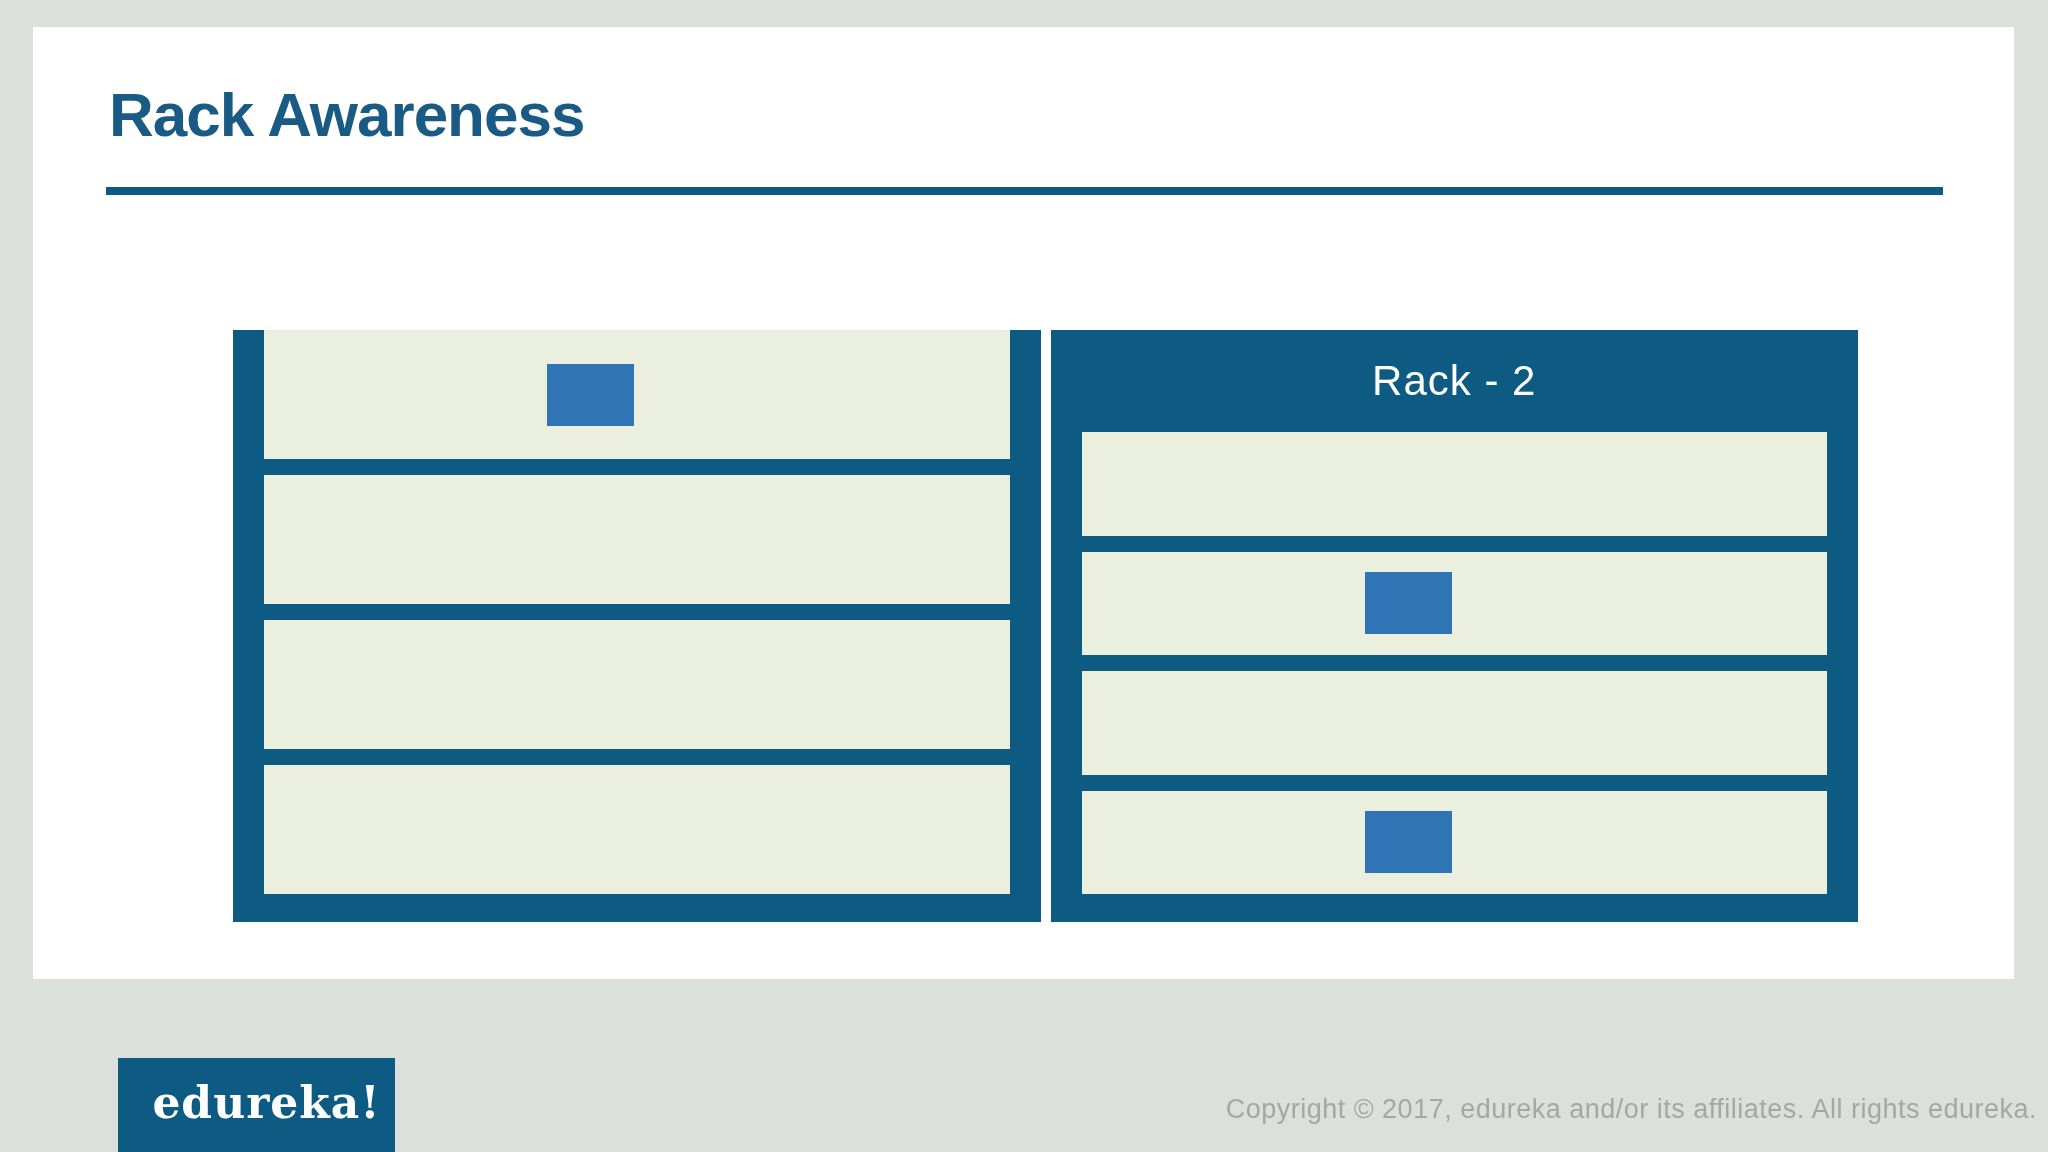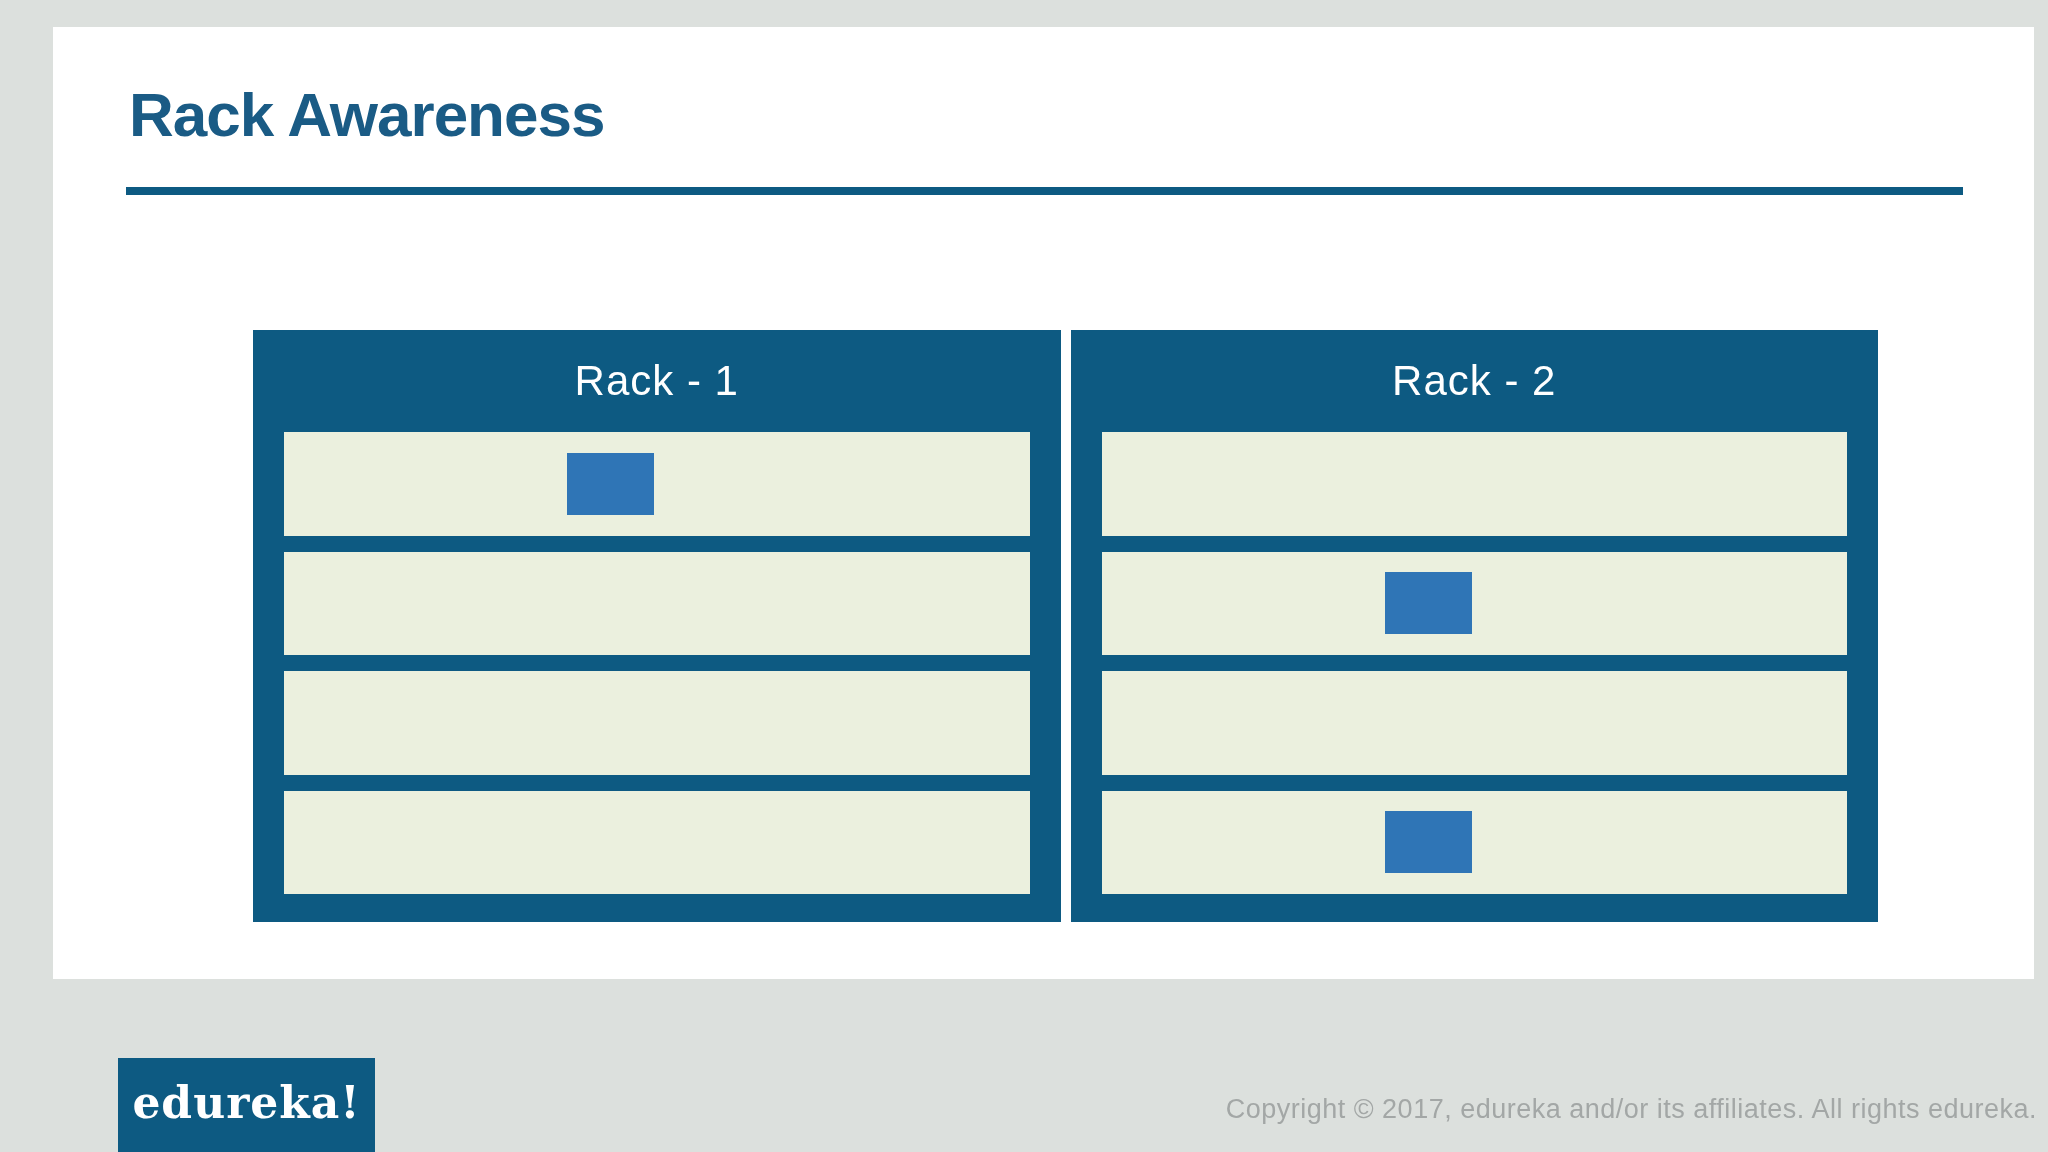--- a/index.html
+++ b/index.html
@@ -14,21 +14,20 @@
     background: var(--page-bg, #dce0dd);
     font-family: "Liberation Sans", sans-serif;
   }
   .slide {
     position: absolute;
     left: 33px;
     top: 27px;
     width: 1981px;
     height: 952px;
     background: var(--slide-bg, #ffffff);
-    margin-left: 20px;
   }
   .title {
     position: absolute;
     left: 76px;
     top: 52px;
     margin: 0;
     font-size: 62px;
     line-height: 1.15;
     font-weight: bold;
     letter-spacing: -1px;
@@ -94,20 +93,21 @@
   .logo {
     position: absolute;
     left: 118px;
     top: 1058px;
     width: 257px;
     height: 94px;
     background: var(--accent, #0d5a82);
     display: flex;
     align-items: center;
     justify-content: center;
+    padding-left: 20px;
   }
   .logo span {
     color: #ffffff;
     font-family: "DejaVu Serif", serif;
     font-weight: bold;
     font-size: 44px;
     letter-spacing: 1px;
     padding-bottom: 6px;
   }
   .copyright {
@@ -121,21 +121,20 @@
   }
 </style>
 </head>
 <body>
 
 <div class="slide">
   <h1 class="title">Rack Awareness</h1>
   <div class="title-rule"></div>
   <div class="racks" id="racks">
       <div class="rack">
-        <div class="rack-header">Rack - 1</div>
         <div class="slots">
           <div class="slot">
             <div class="block"></div>
           </div>
           <div class="slot"></div>
           <div class="slot"></div>
           <div class="slot"></div>
         </div>
       </div>
       <div class="rack">

